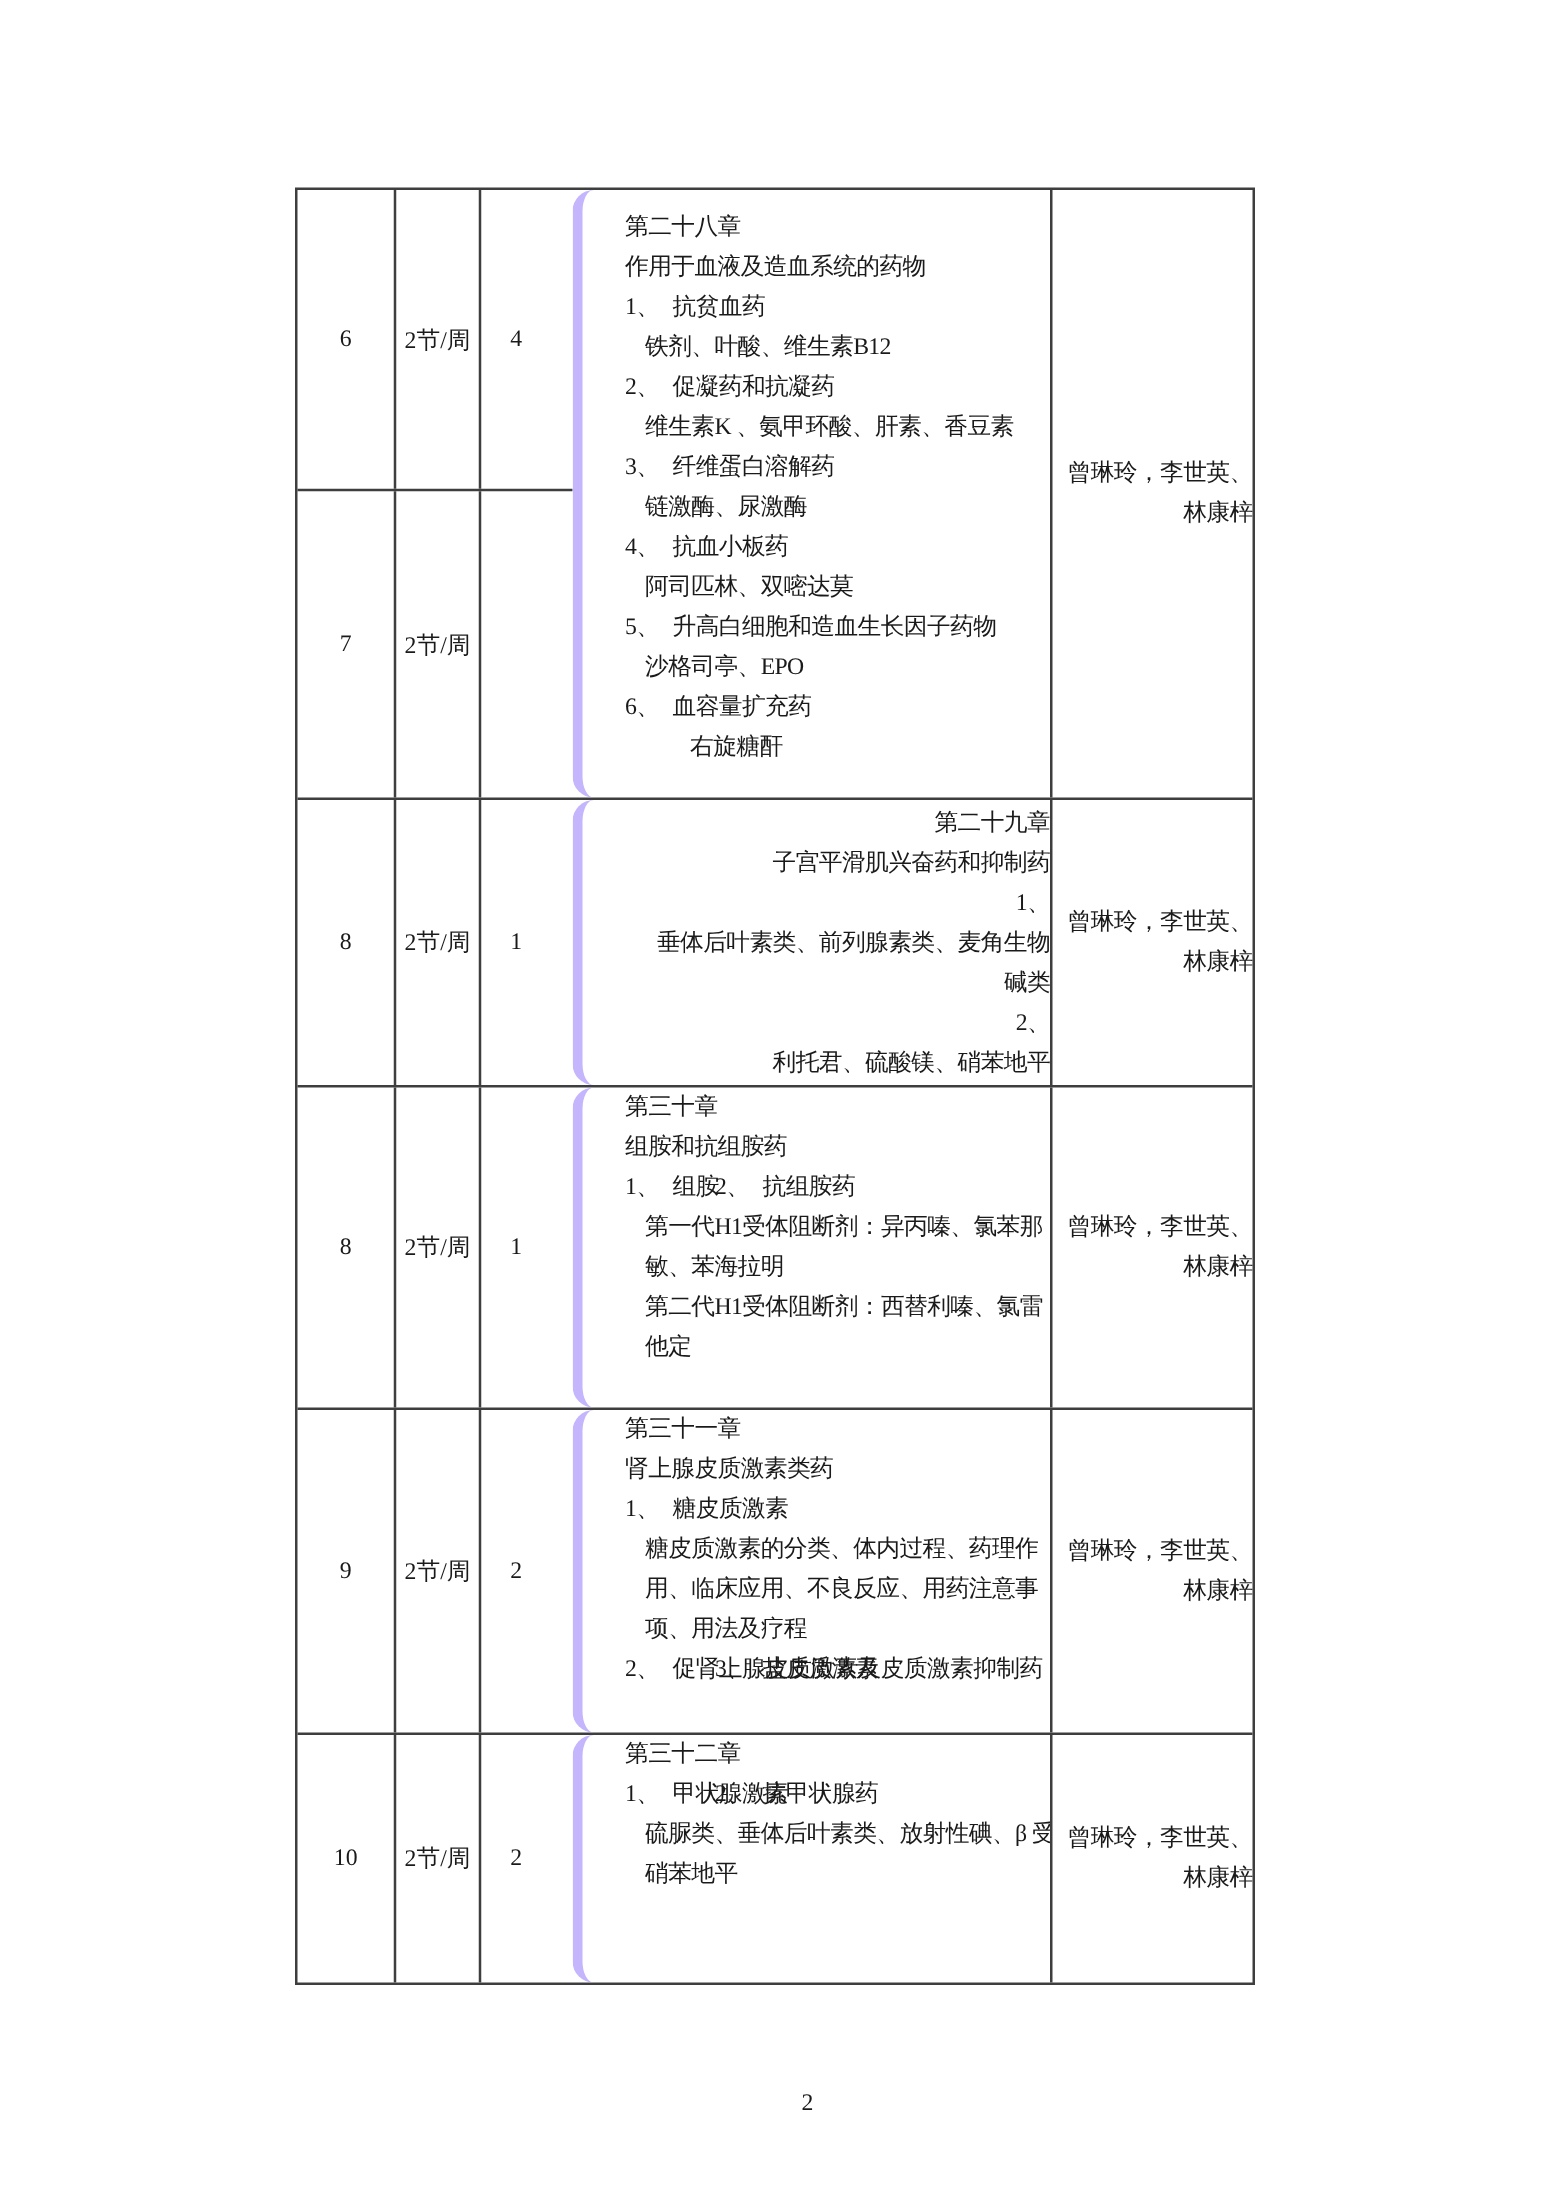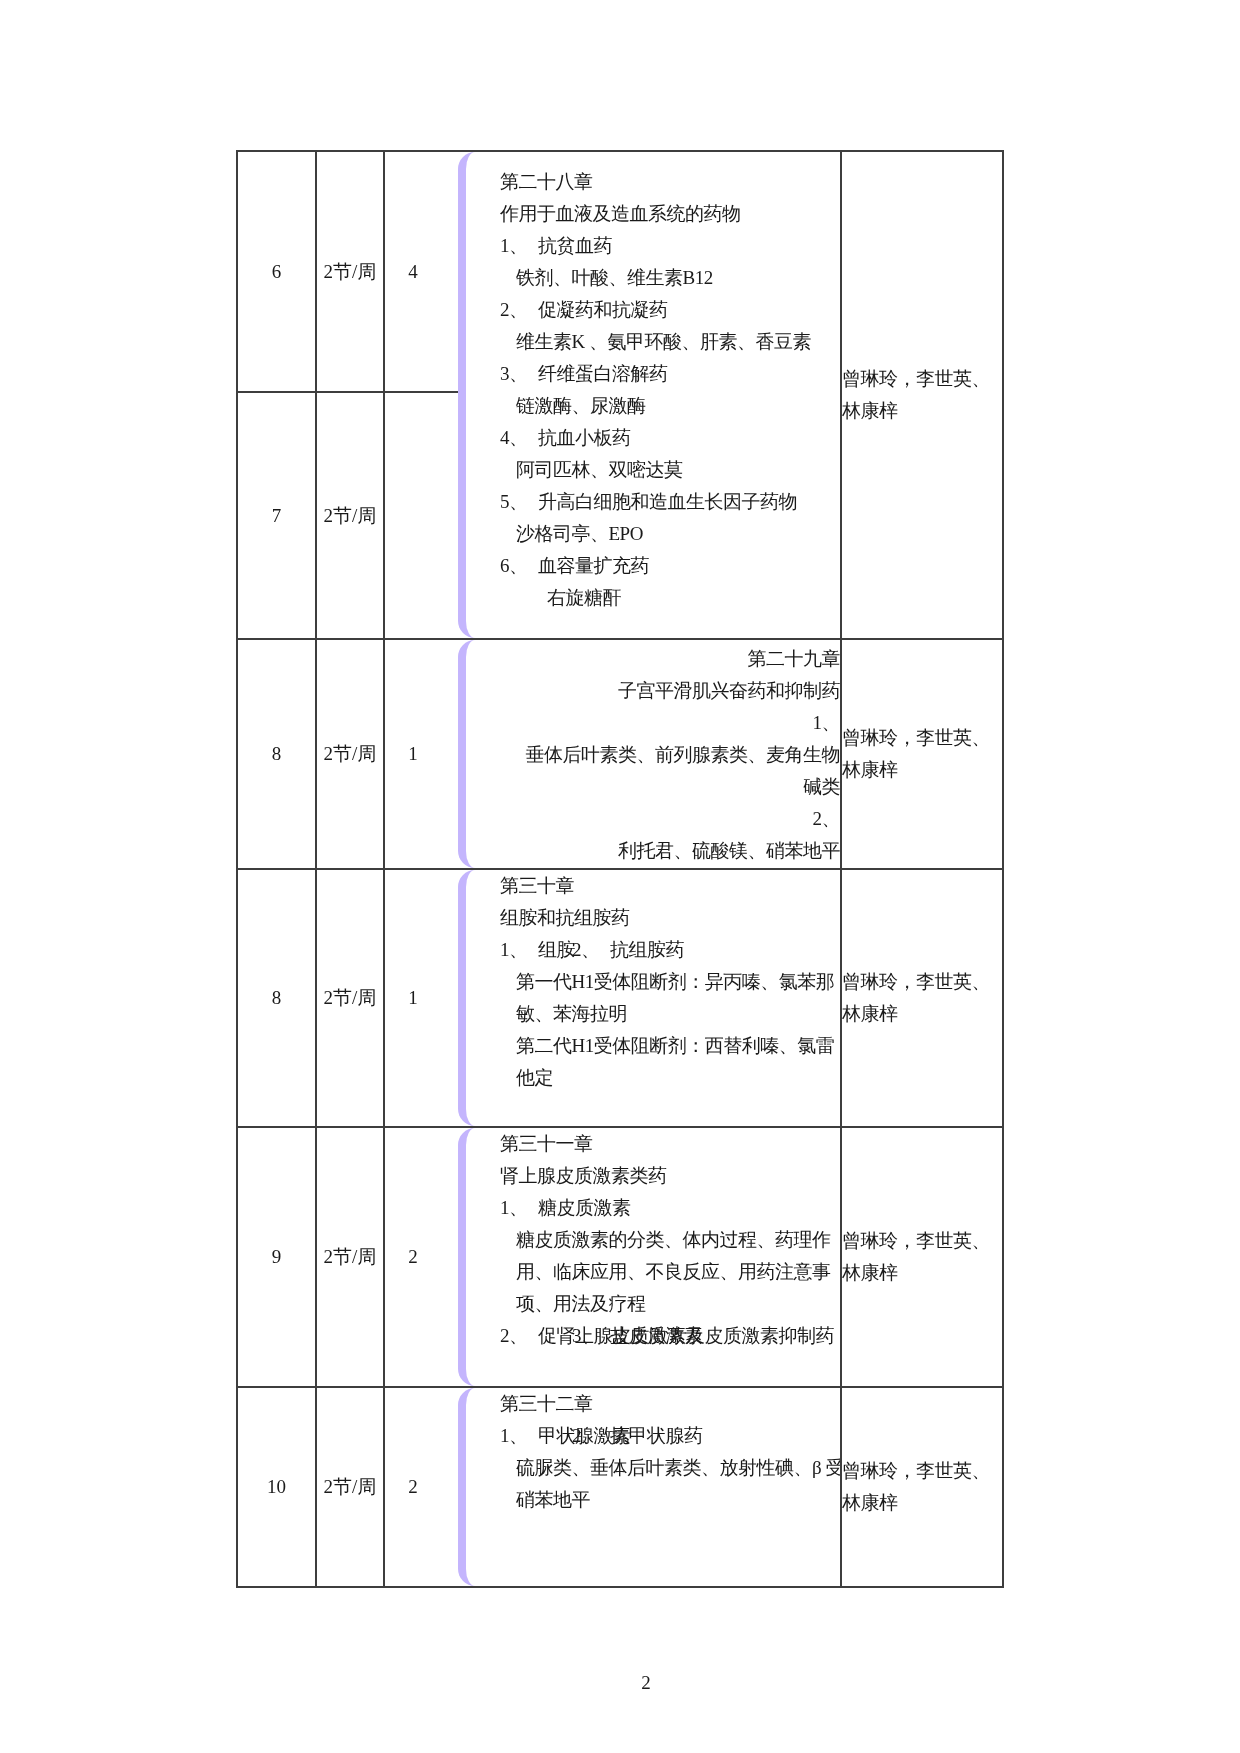--- a/index.html
+++ b/index.html
@@ -50,28 +50,28 @@
   .blk2 .col4{padding-top:3px;text-align:right;}
 
   .ln{
     height:32px;line-height:32px;
     padding-left:34px;
     font-size:19px;
     letter-spacing:-0.5px;
     white-space:nowrap;
   }
   .ln.sub{padding-left:50px;}
-  .ln.mid{padding-left:44px;margin-left:37px;}
+  .ln.mid{padding-left:86px;}
   .num{display:inline-block;width:38px;}
 
   .col5{
     width:162px;box-sizing:border-box;
     border-left:2px solid #3e3e3e;
     display:flex;flex-direction:column;
-    align-items:flex-start;justify-content:center;
+    align-items:flex-end;justify-content:center;
     font-size:19px;
     letter-spacing:-0.5px;
   }
   .tline{height:32px;line-height:32px;text-align:center;white-space:nowrap;}
 
   
   #pageno{
     position:absolute;
     left:596px;top:1667px;width:100px;
     text-align:center;

